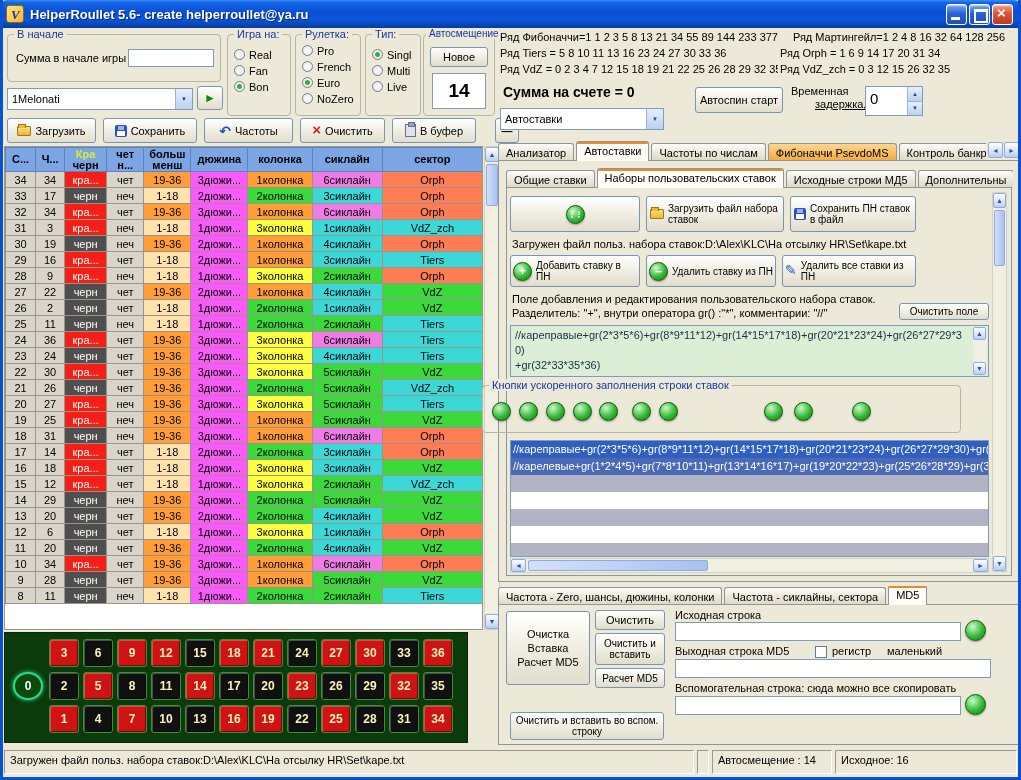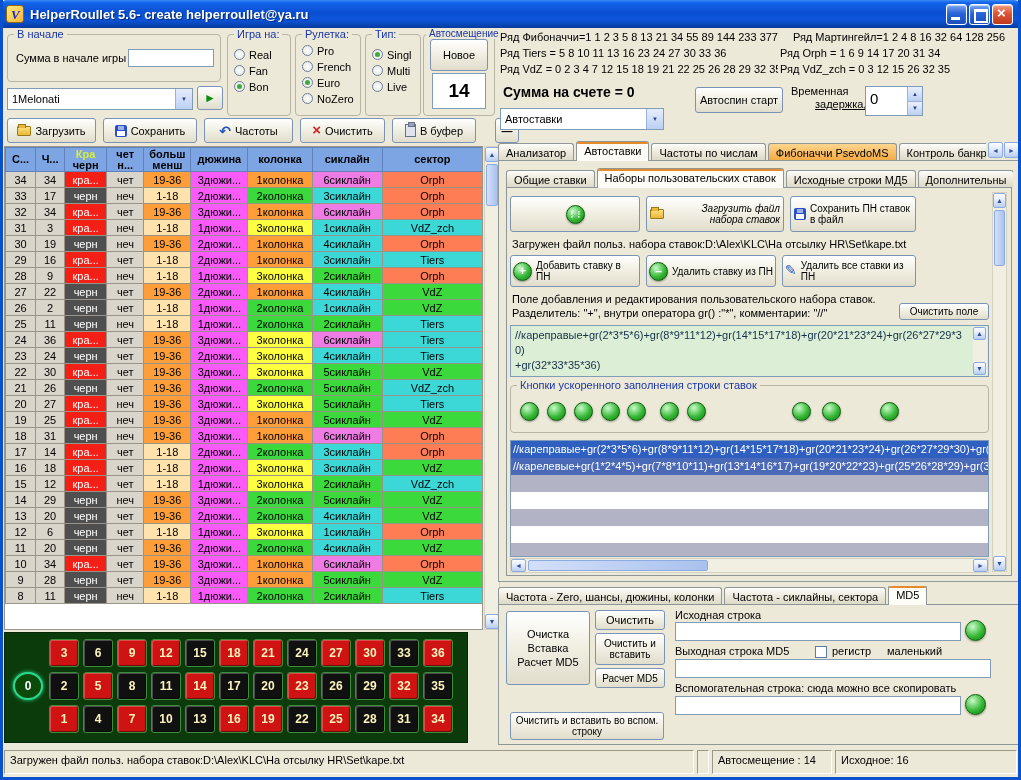--- a/index.html
+++ b/index.html
@@ -185,21 +185,21 @@
         </div>
         <div class="radiorow">
           <span class="radio"></span>
           <span>Live</span>
         </div>
       </div>
     </div>
 
   <div class="gbox" style="left:420px;top:34px;width:72px;height:82px;">
     <span class="gtitle" style="font-size:10px;left:2px;">Автосмещение</span>
-    <div class="xpbtn" style="left:6px;top:4px;width:58px;height:32px;">
+    <div class="xpbtn" style="left:6px;top:12px;width:58px;height:20px;">
       <span>Новое</span>
     </div>
     <div class="tbox" style="left:8px;top:38px;width:54px;height:36px;display:flex;align-items:center;justify-content:center;font-size:19px;font-weight:bold;">14</div>
   </div>
 
   <div id="toolbar" style="position: absolute; left: 4px; top: 118px; height: 25px; display: flex; gap: 7px;">
       <div class="xpbtn" style="position: static; width: 89px; height: 25px;">
         <span class="ic-folder icspan"></span>
         <span>Загрузить</span>
       </div>
@@ -664,21 +664,21 @@
       <div class="tab">Исходные строки МД5</div>
       <div class="tab">Дополнительны</div>
     </div>
   <div class="panelframe" style="left:503px;top:187px;width:506px;height:389px;"></div>
 
   <div class="xpbtn" style="left:507px;top:196px;width:130px;height:36px;font-size:10px;line-height:11px;padding:1px 2px;">
     <span class="orb grid icspan"></span>
   </div>
   <div class="xpbtn" style="left:643px;top:196px;width:138px;height:36px;font-size:10px;line-height:11px;padding:1px 3px;">
     <span class="ic-folder icspan"></span>
-    <span style="text-align:right;white-space:normal;font-style:italic;">Загрузить файл набора ставок</span>
+    <span style="text-align:left;white-space:normal;">Загрузить файл набора ставок</span>
   </div>
   <div class="xpbtn" style="left:787px;top:196px;width:126px;height:36px;font-size:10px;line-height:11px;padding:1px 3px;">
     <span class="ic-disk icspan"></span>
     <span style="text-align:left;white-space:normal;">Сохранить ПН ставок в файл</span>
   </div>
 
   <span class="lbl" style="left:509px;top:238px;width:472px;overflow:hidden;">Загружен файл польз. набора ставок:D:\Alex\KLC\На отсылку HR\Set\kape.txt</span>
 
   <div class="xpbtn" style="left:507px;top:255px;width:130px;height:32px;font-size:10px;line-height:11px;padding:1px 2px;">
     <span class="orb plus icspan"></span>
@@ -701,21 +701,21 @@
 
   <div id="edit-area">
     <span style="white-space:normal;word-break:break-all;">//кареправые+gr(2*3*5*6)+gr(8*9*11*12)+gr(14*15*17*18)+gr(20*21*23*24)+gr(26*27*29*30)</span><br>
     <span>+gr(32*33*35*36)</span>
     <div class="sbv" style="right:1px;top:1px;width:14px;height:48px;border:none;">
       <div class="sb-btn up" style="left:0;top:0;width:13px;height:13px;"></div>
       <div class="sb-btn down" style="left:0;bottom:0;width:13px;height:13px;"></div>
     </div>
   </div>
 
-  <div class="gbox" id="quick-group" style="left:507px;top:385px;width:479px;height:48px;">
+  <div class="gbox" id="quick-group" style="left:479px;top:385px;width:479px;height:48px;">
     <span class="gtitle">Кнопки ускоренного заполнения строки ставок</span>
   <div class="orb" style="position: absolute; top: 16px; left: 9px;"></div>
       <div class="orb" style="position: absolute; top: 16px; left: 36px;"></div>
       <div class="orb" style="position: absolute; top: 16px; left: 63px;"></div>
       <div class="orb" style="position: absolute; top: 16px; left: 90px;"></div>
       <div class="orb" style="position: absolute; top: 16px; left: 116px;"></div>
       <div class="orb" style="position: absolute; top: 16px; left: 149px;"></div>
       <div class="orb" style="position: absolute; top: 16px; left: 176px;"></div>
       <div class="orb" style="position: absolute; top: 16px; left: 281px;"></div>
       <div class="orb" style="position: absolute; top: 16px; left: 311px;"></div>

